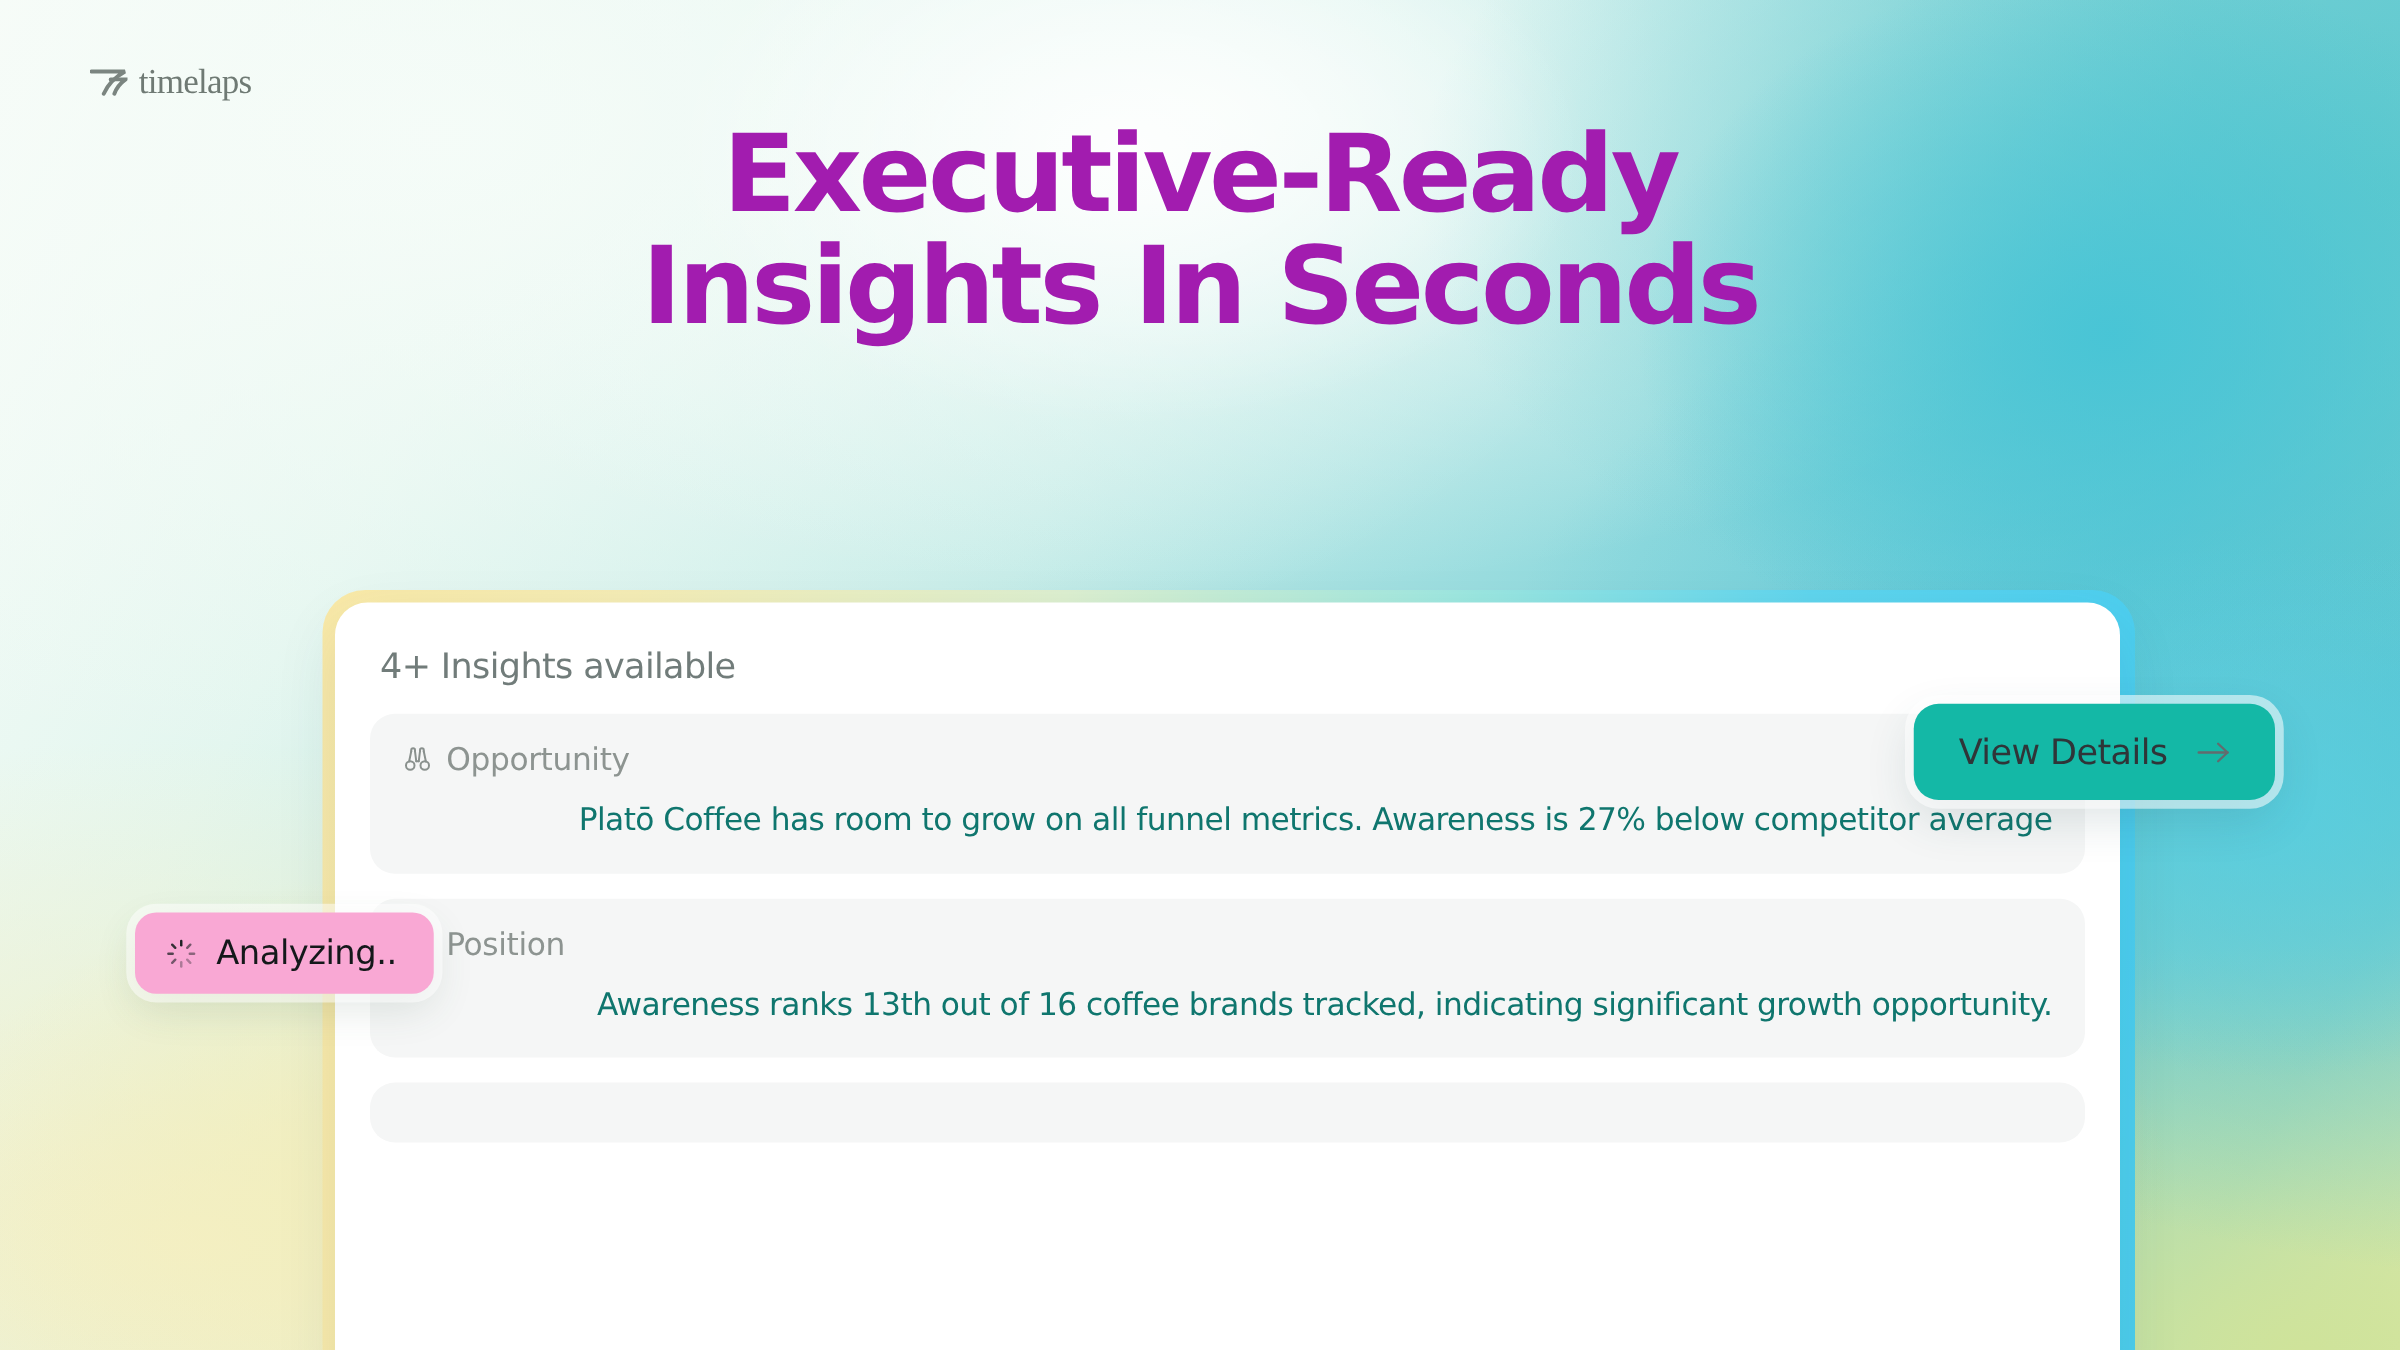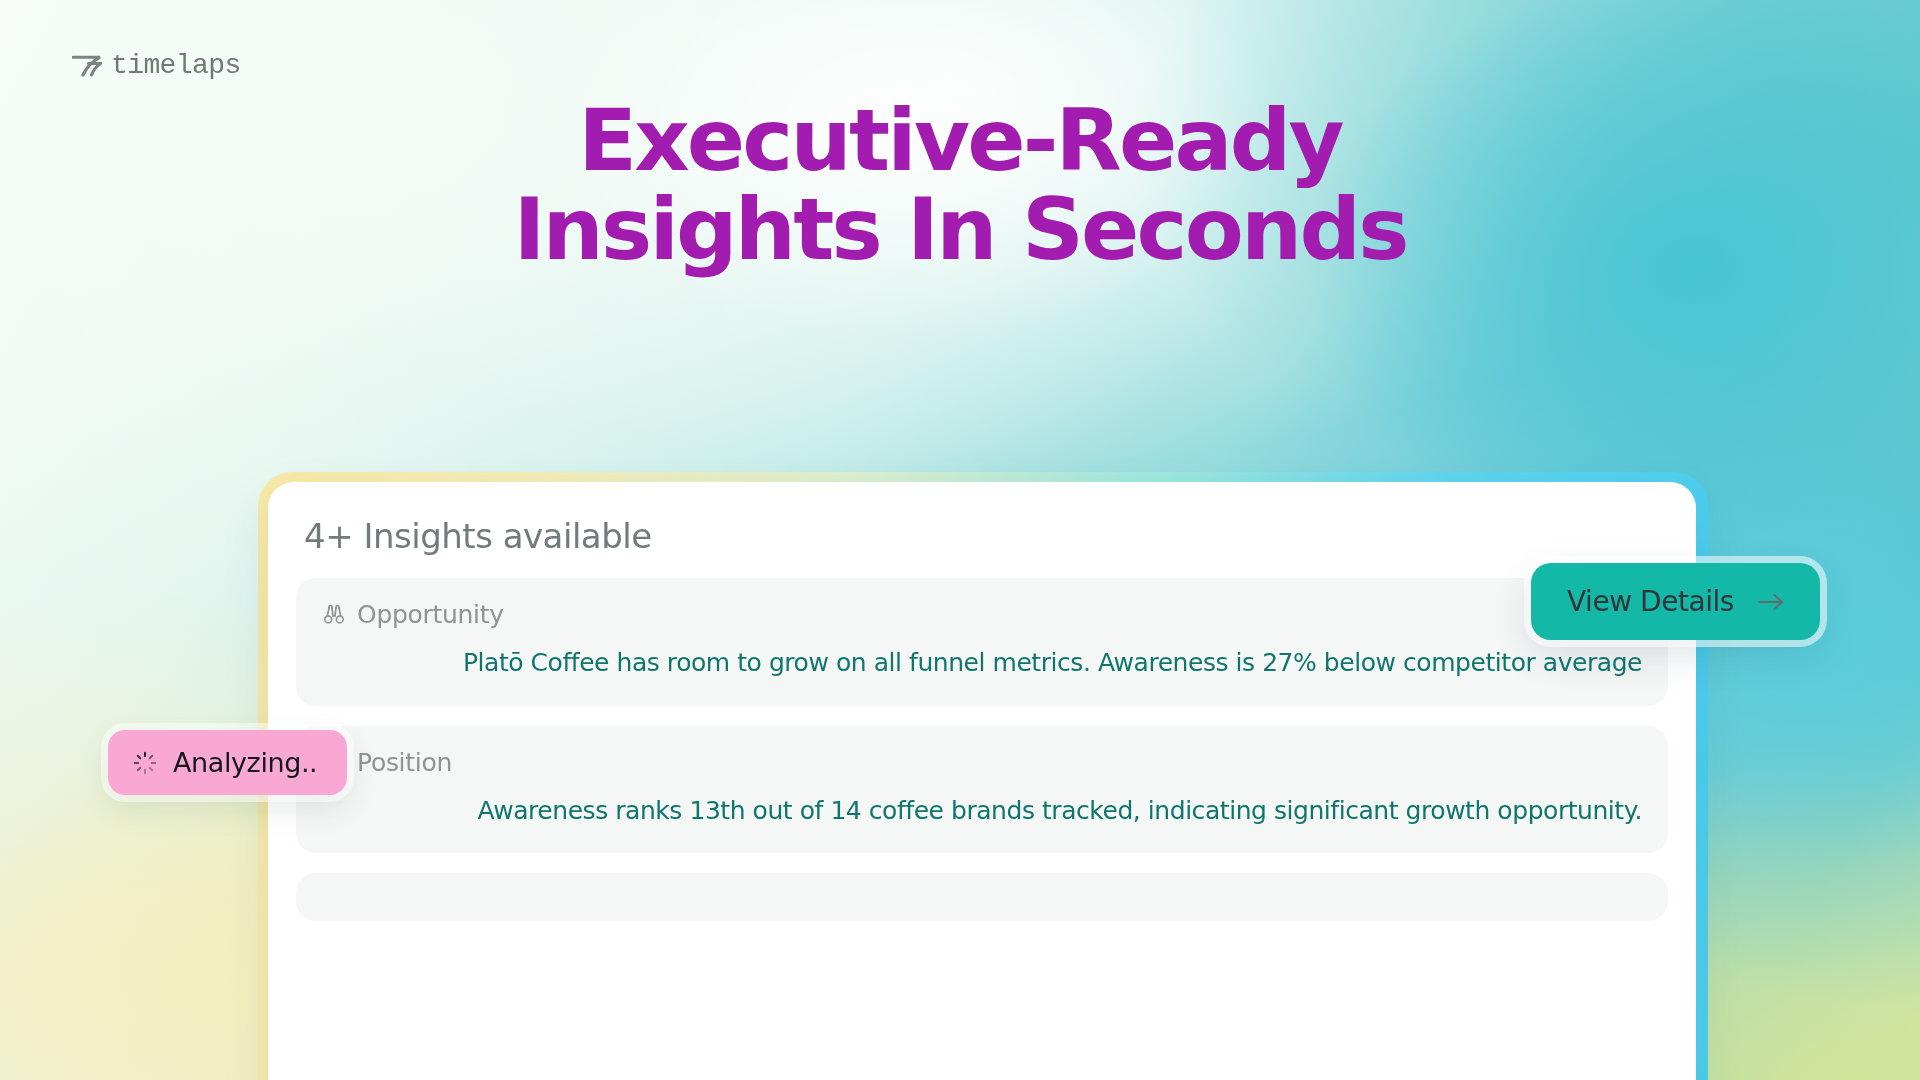--- a/index.html
+++ b/index.html
@@ -47,21 +47,21 @@
 
   
   .logo {
     position:absolute; left:72px; top:50px;
     display:flex; align-items:center; gap:9px;
     z-index:40;
   }
   .logo-mark { width:30px; height:24px; display:block; }
   .logo-text {
     font-size:28px; letter-spacing:-.6px; color:#6f7a74; font-weight:400;
-    font-family:Liberation Mono, monospace;
+    font-family:Liberation Serif, serif;
   }
 
   
   .hero { position:absolute; left:0; right:0; top:96px; text-align:center; z-index:30; }
   .hero-title {
     font-size:86px; line-height:1.04; font-weight:700; color:#a21caf;
     letter-spacing:-2.8px;
     font-family:"DejaVu Sans", sans-serif;
   }
   .hero-sub {
@@ -87,21 +87,21 @@
     position:absolute; inset:0;
     background:#ffffff;
     border-radius:26px;
     overflow:hidden;
     box-shadow:0 18px 50px rgba(36,70,80,.10);
   }
   .panel-header {
     padding:34px 36px 6px 36px;
   }
   .panel-header-title {
-    font-size:34px; color:#717c7a; font-weight:400; letter-spacing:-.5px;
+    font-size:28px; color:#717c7a; font-weight:400; letter-spacing:-.5px;
     font-family:"DejaVu Sans", sans-serif;
   }
   .panel-body { padding:16px 28px 0 28px; }
 
   .insight {
     background:#f5f6f6;
     border-radius:20px;
     padding:22px 26px 26px 26px;
     margin-bottom:20px;
     text-align:right;
@@ -205,21 +205,21 @@
       <div class="insight">
         <div class="insight-head">
           <svg class="insight-icon" viewBox="0 0 24 24" fill="none" stroke="currentColor" stroke-width="1.6" stroke-linecap="round" stroke-linejoin="round">
             <path d="M21 12a9 9 0 1 1-5.1-8.1"></path>
             <path d="M17 7a5 5 0 1 0 .9 1.6"></path>
             <circle cx="12" cy="12" r="1.6"></circle>
             <path d="M12 12 20.5 3.5"></path>
           </svg>
           <span class="insight-label">Position</span>
         </div>
-        <div class="insight-text">Awareness ranks 13th out of 14 coffee brands tracked, indicating significant growth opportunity.</div>
+        <div class="insight-text">Awareness ranks 13th out of 16 coffee brands tracked, indicating significant growth opportunity.</div>
       </div>
 
       <div class="insight">
       </div>
 
     </div>
   </div>
 </div>
 
 <div class="view-details">

